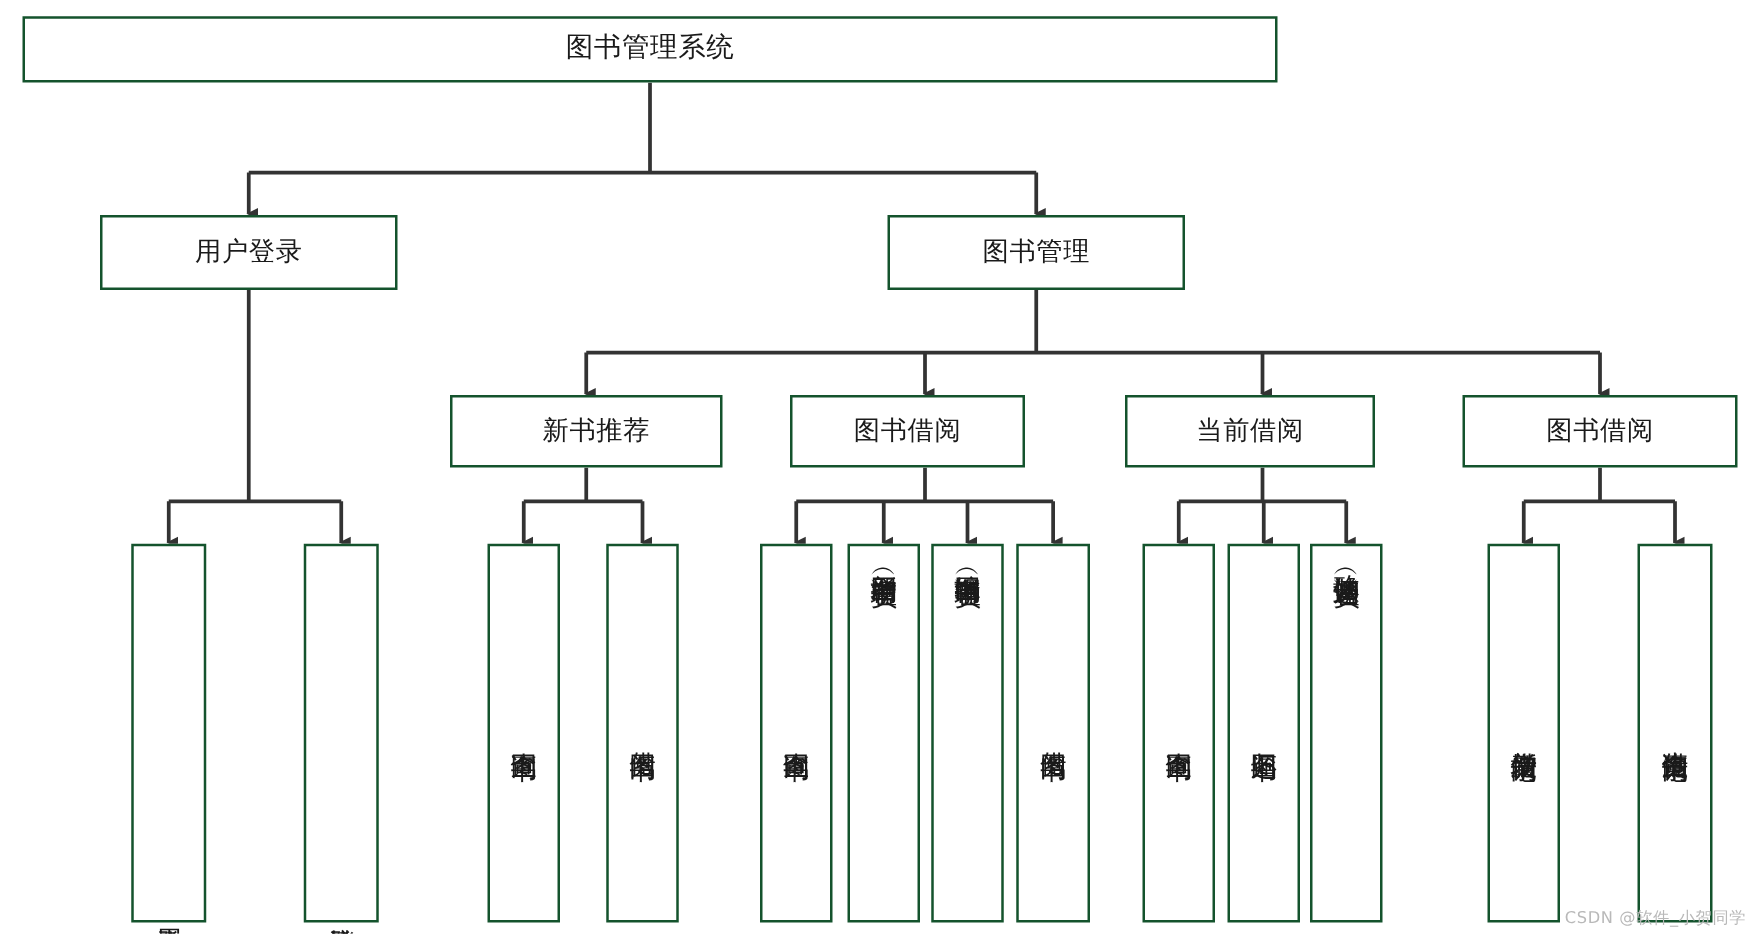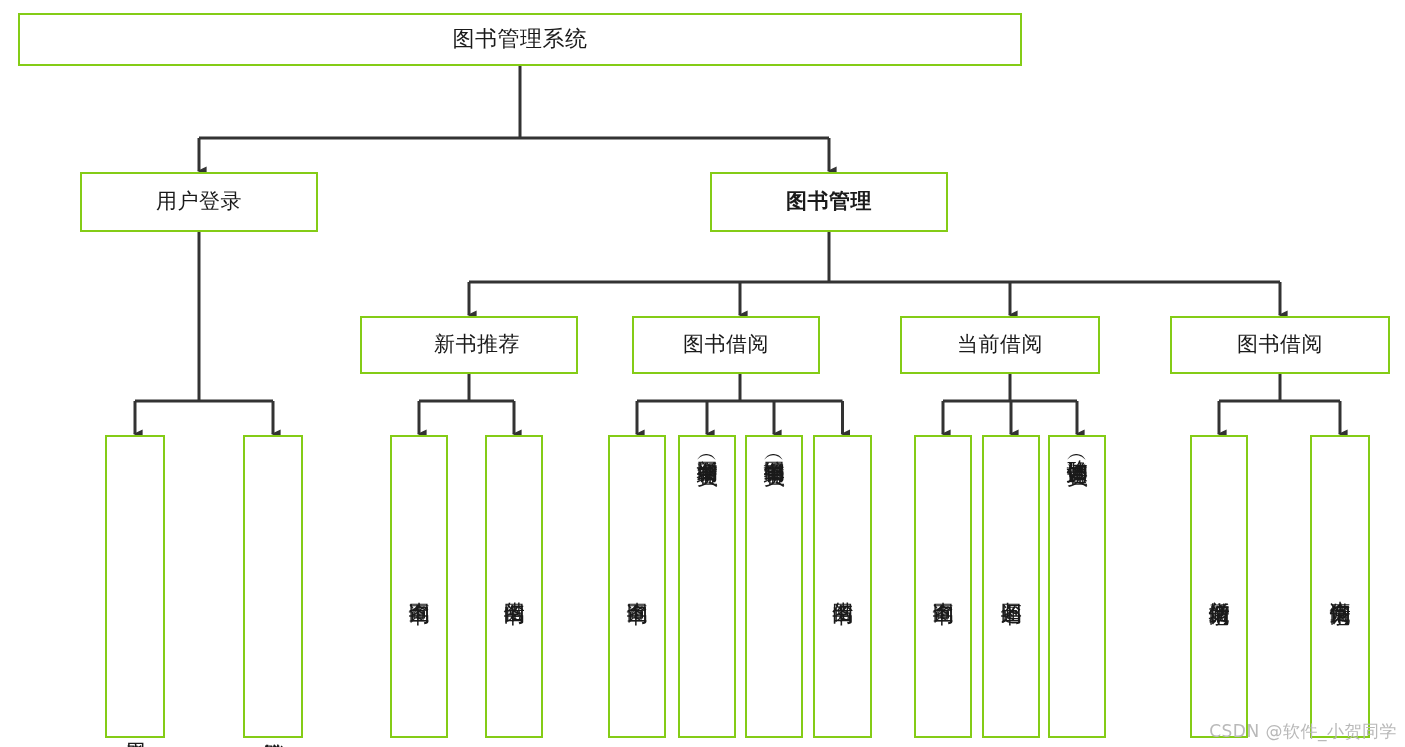--- a/index.html
+++ b/index.html
@@ -21,21 +21,21 @@
     position: absolute;
     left: 0;
     top: 0;
     width: 1405px;
     height: 747px;
     pointer-events: none;
   }
   .node {
     position: absolute;
     box-sizing: border-box;
-    border: 2px solid #84cc16;
+    border: 2px solid #14532d;
     background: #ffffff;
     display: flex;
     align-items: center;
     justify-content: center;
     color: #1a1a1a;
   }
   .node .label {
     display: block;
     text-align: center;
     white-space: nowrap;
@@ -66,21 +66,21 @@
   .node.vert.align-top {
     align-items: flex-start;
   }
   .node.vert.align-bottom {
     align-items: flex-end;
   }
   #watermark {
     position: absolute;
     right: 8px;
     bottom: 4px;
-    font-size: 17px;
+    font-size: 13px;
     color: #b9b9b9;
     white-space: nowrap;
     letter-spacing: 0.5px;
   }
 </style>
 </head>
 <body>
 
 <div id="canvas">
   <svg id="edges" viewBox="0 0 1405 747">
@@ -126,21 +126,21 @@
       </g>
   </svg>
 
   <div id="node-layer">
       <div class="node horiz root" style="left: 18px; top: 13px; width: 1004px; height: 53px;">
         <span class="label">图书管理系统</span>
       </div>
       <div class="node horiz" style="left: 80px; top: 172px; width: 238px; height: 60px;">
         <span class="label">用户登录</span>
       </div>
-      <div class="node horiz" style="left: 710px; top: 172px; width: 238px; height: 60px; font-weight: bold;">
+      <div class="node horiz" style="left: 710px; top: 172px; width: 238px; height: 60px;">
         <span class="label">图书管理</span>
       </div>
       <div class="node horiz" style="left: 360px; top: 316px; width: 218px; height: 58px; padding-left: 16px;">
         <span class="label">新书推荐</span>
       </div>
       <div class="node horiz" style="left: 632px; top: 316px; width: 188px; height: 58px;">
         <span class="label">图书借阅</span>
       </div>
       <div class="node horiz" style="left: 900px; top: 316px; width: 200px; height: 58px;">
         <span class="label">当前借阅</span>

